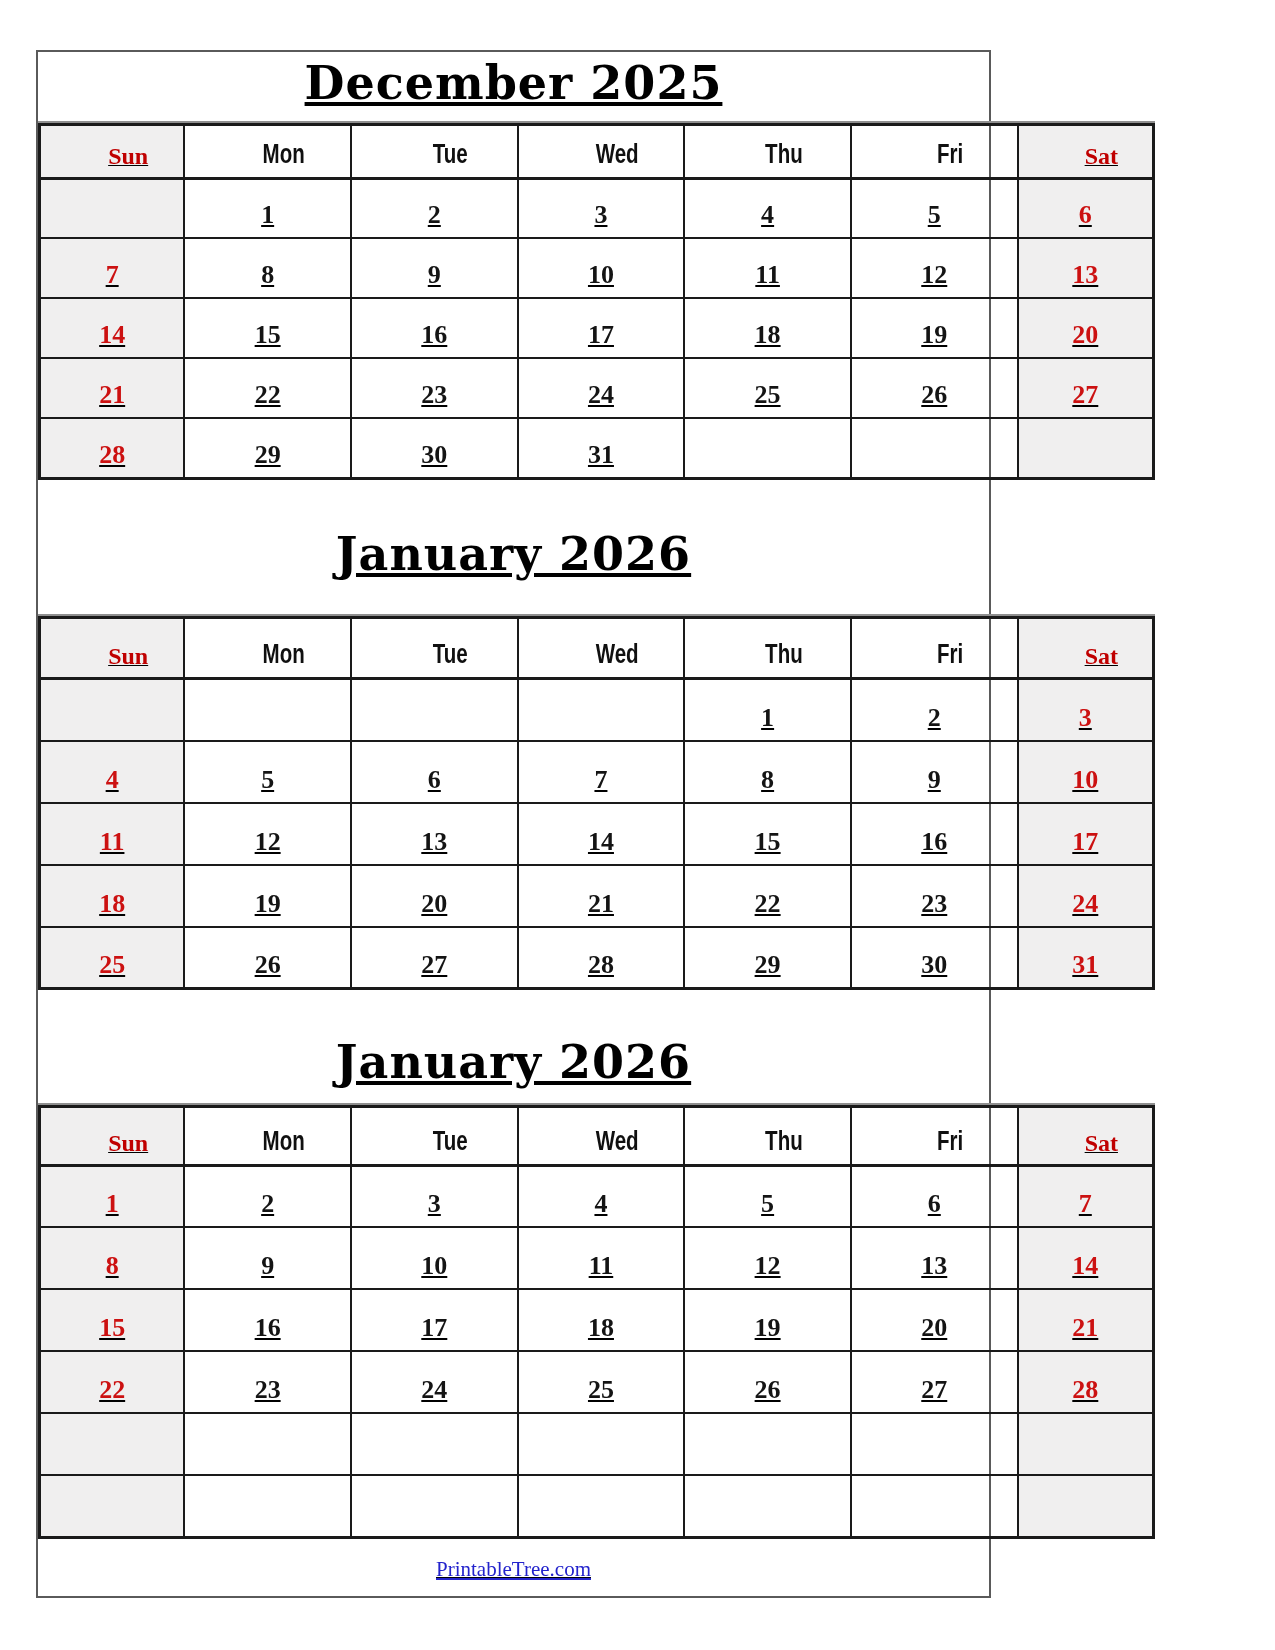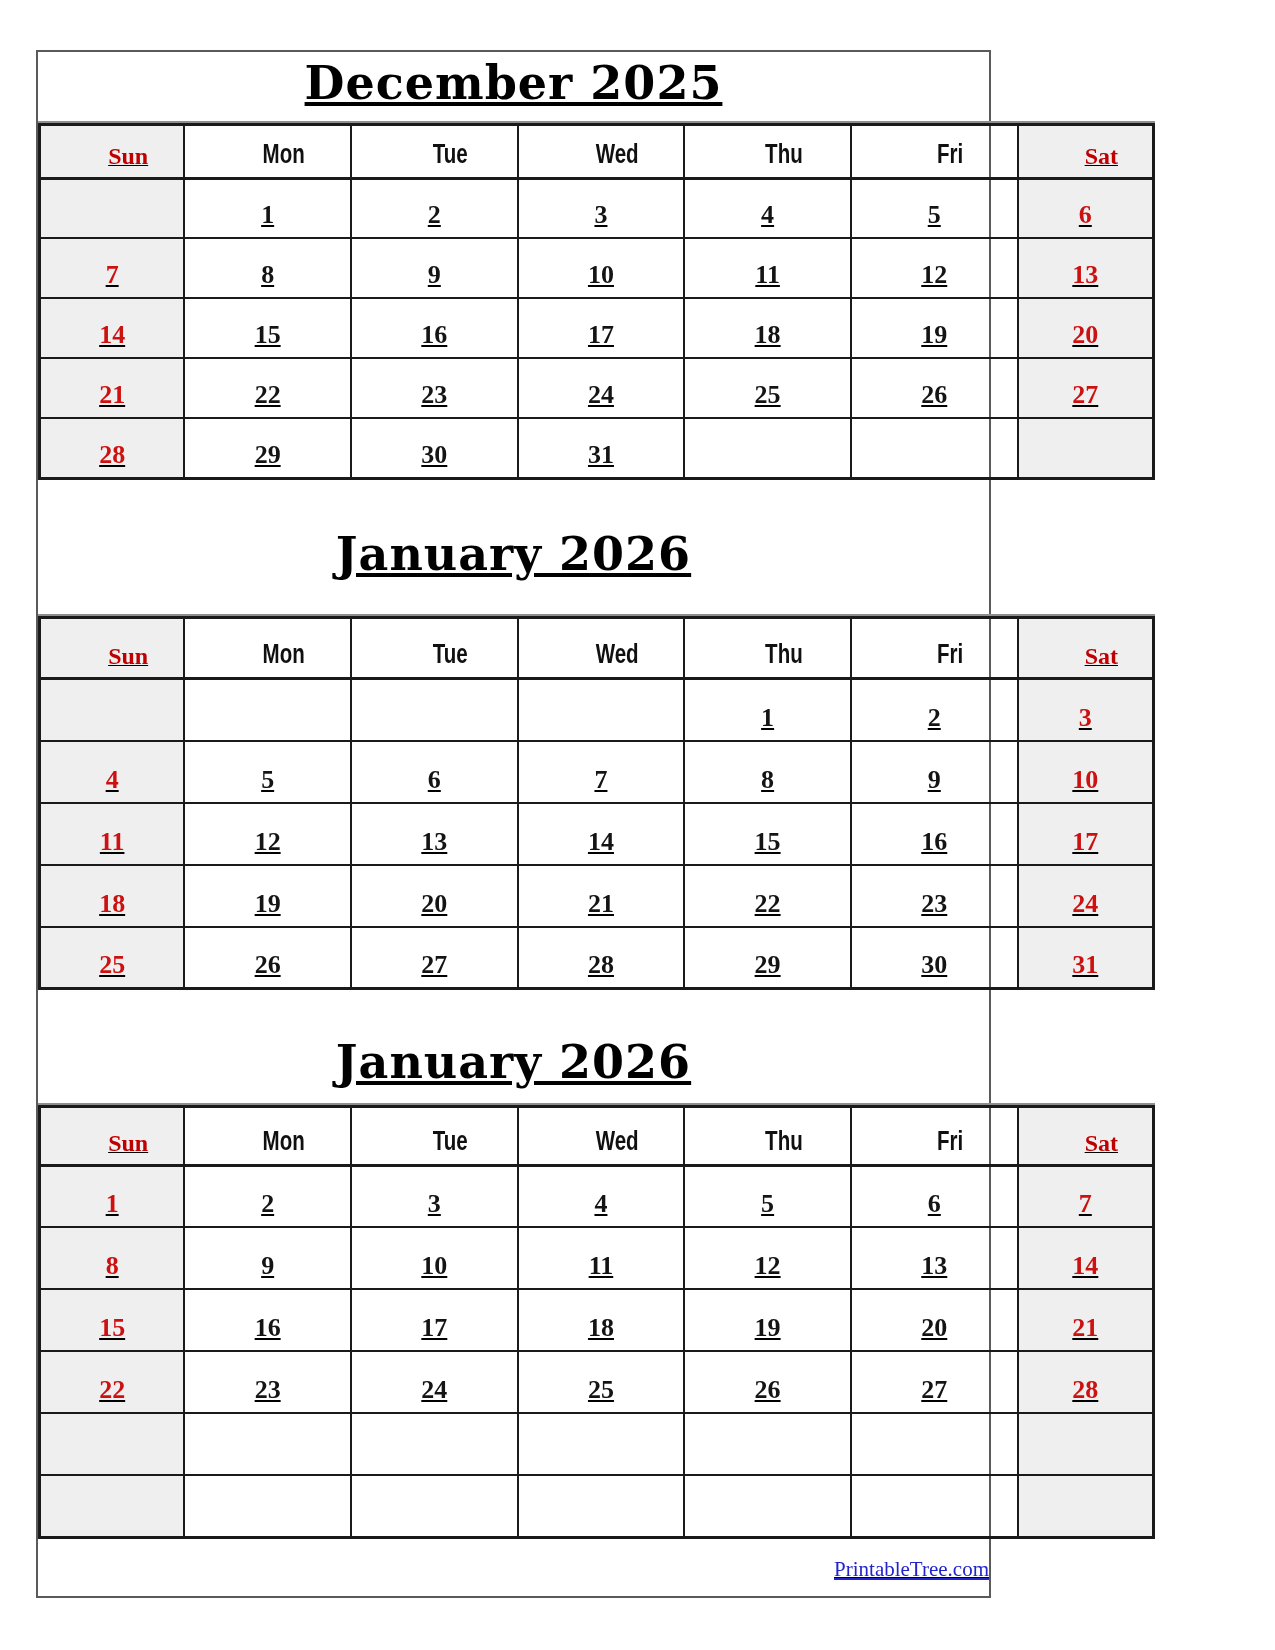--- a/index.html
+++ b/index.html
@@ -72,21 +72,21 @@
   }
   .wk-day-name {
     display: inline-block;
     font-family: "Liberation Sans", sans-serif;
     font-weight: bold;
     font-size: 25px;
     color: #101010;
     transform: scale(0.82, 1.1);
     transform-origin: 50% 100%;
   }
-  .footer { text-align: right; margin-top: 18px; }
+  .footer { text-align: center; margin-top: 18px; }
   .footer-link {
     font-family: "Liberation Serif", serif;
     font-size: 21px;
     color: var(--link-blue, #2323cc);
     text-decoration: underline;
     cursor: pointer;
   }
 </style>
 </head>
 <body>

